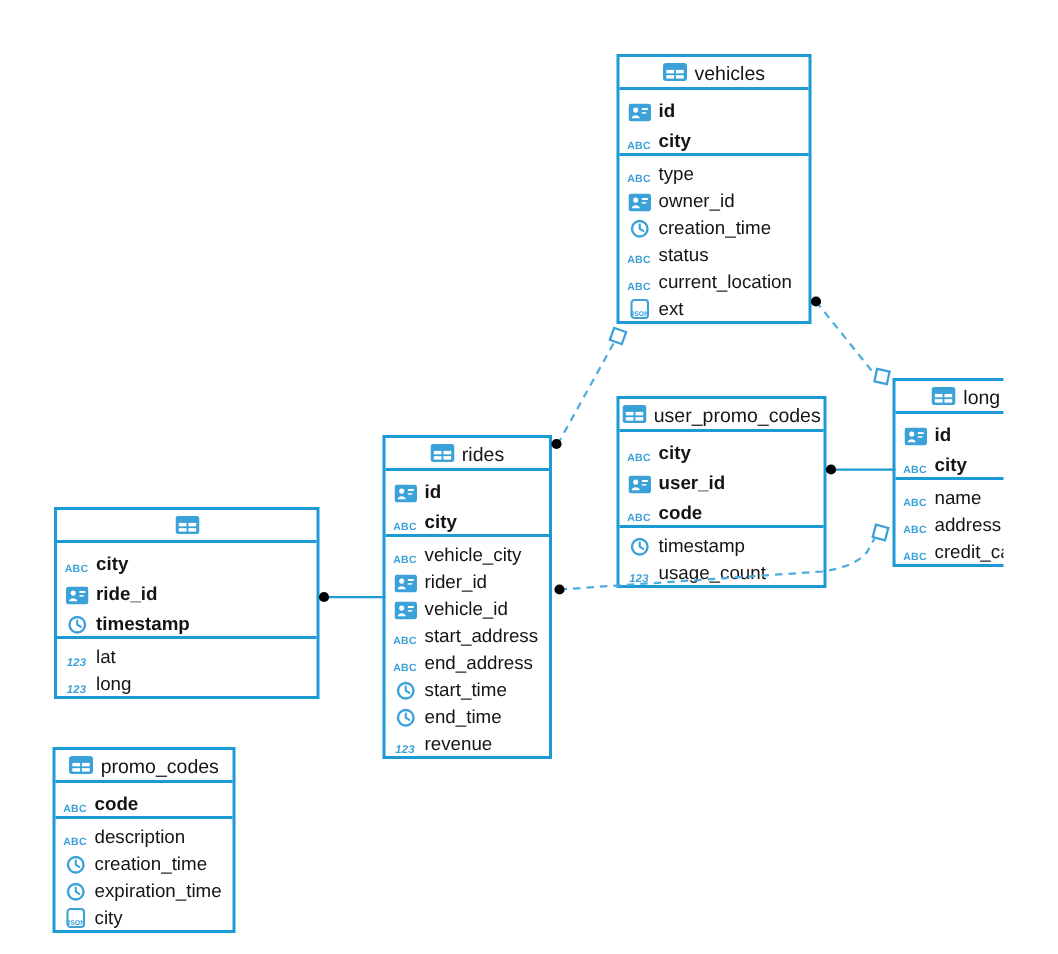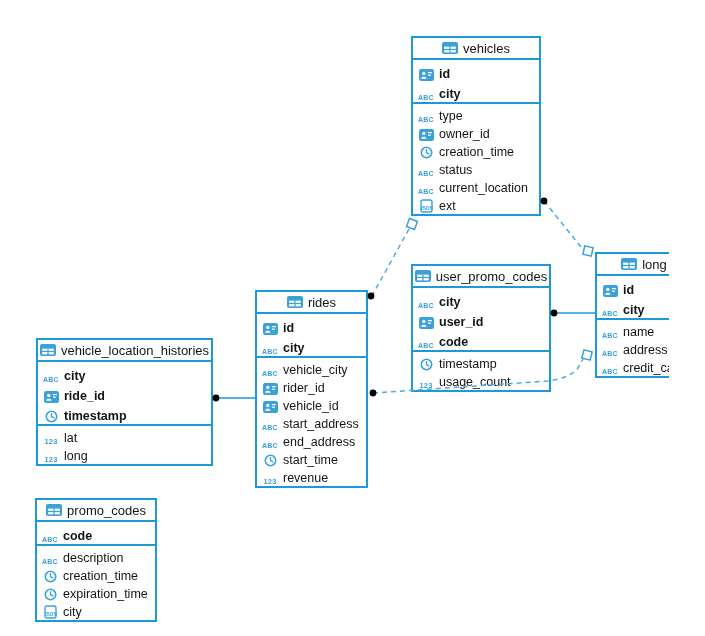--- a/index.html
+++ b/index.html
@@ -30,21 +30,21 @@
   }
   .section.pk .field-row{font-weight:bold;height:20px;}
   .icon{
     width:16px;min-width:16px;display:inline-flex;align-items:center;
     justify-content:center;line-height:0;
   }
   .txt-icon{
     font-size:7px;font-weight:bold;color:var(--icon-blue);line-height:1;
     letter-spacing:0.2px;font-family:"Liberation Sans", sans-serif;
   }
-  .txt-icon.num{font-size:7.5px;}
+  .txt-icon.num{font-size:7.5px;font-style:italic;}
   .overlay{
     position:absolute;left:0;top:0;z-index:4;pointer-events:none;
   }
 </style>
 </head>
 <body>
 
 <div class="canvas">
   <div id="tables-layer">
       <div class="db-table" style="left: 411px; top: 36px; width: 130px;">
@@ -322,38 +322,46 @@
             <span class="icon">
               <svg width="13" height="13" viewBox="0 0 14 14">
                 <circle cx="7" cy="7" r="5.6" fill="none" stroke="#3ba1d9" stroke-width="1.7"></circle>
                 <path d="M7 3.9 L7 7 L9.5 8.5" fill="none" stroke="#3ba1d9" stroke-width="1.5" stroke-linecap="round"></path>
               </svg>
             </span>
             <span>start_time</span>
           </div>
           <div class="field-row">
             <span class="icon">
+              <svg width="13" height="13" viewBox="0 0 14 14">
+                <circle cx="7" cy="7" r="5.6" fill="none" stroke="#3ba1d9" stroke-width="1.7"></circle>
+                <path d="M7 3.9 L7 7 L9.5 8.5" fill="none" stroke="#3ba1d9" stroke-width="1.5" stroke-linecap="round"></path>
+              </svg>
+            </span>
+            <span>end_time</span>
+          </div>
+          <div class="field-row">
+            <span class="icon">
               <span class="txt-icon num">123</span>
             </span>
             <span>revenue</span>
           </div>
         </div>
       </div>
       <div class="db-table" style="left: 36px; top: 338px; width: 177px;">
         <div class="table-header">
           <span class="icon">
             <svg width="16" height="12" viewBox="0 0 16 12">
               <rect x="0" y="0" width="16" height="12" rx="2" fill="#3ba1d9"></rect>
               <rect x="2.2" y="4.6" width="5.2" height="2.3" fill="#fff"></rect>
               <rect x="8.6" y="4.6" width="5.2" height="2.3" fill="#fff"></rect>
               <rect x="2.2" y="8.1" width="5.2" height="2.3" fill="#fff"></rect>
               <rect x="8.6" y="8.1" width="5.2" height="2.3" fill="#fff"></rect>
             </svg>
           </span>
-          <span>vehicle_location_histories</span>
         </div>
         <div class="section pk">
           <div class="field-row">
             <span class="icon">
               <span class="txt-icon">ABC</span>
             </span>
             <span>city</span>
           </div>
           <div class="field-row">
             <span class="icon">

